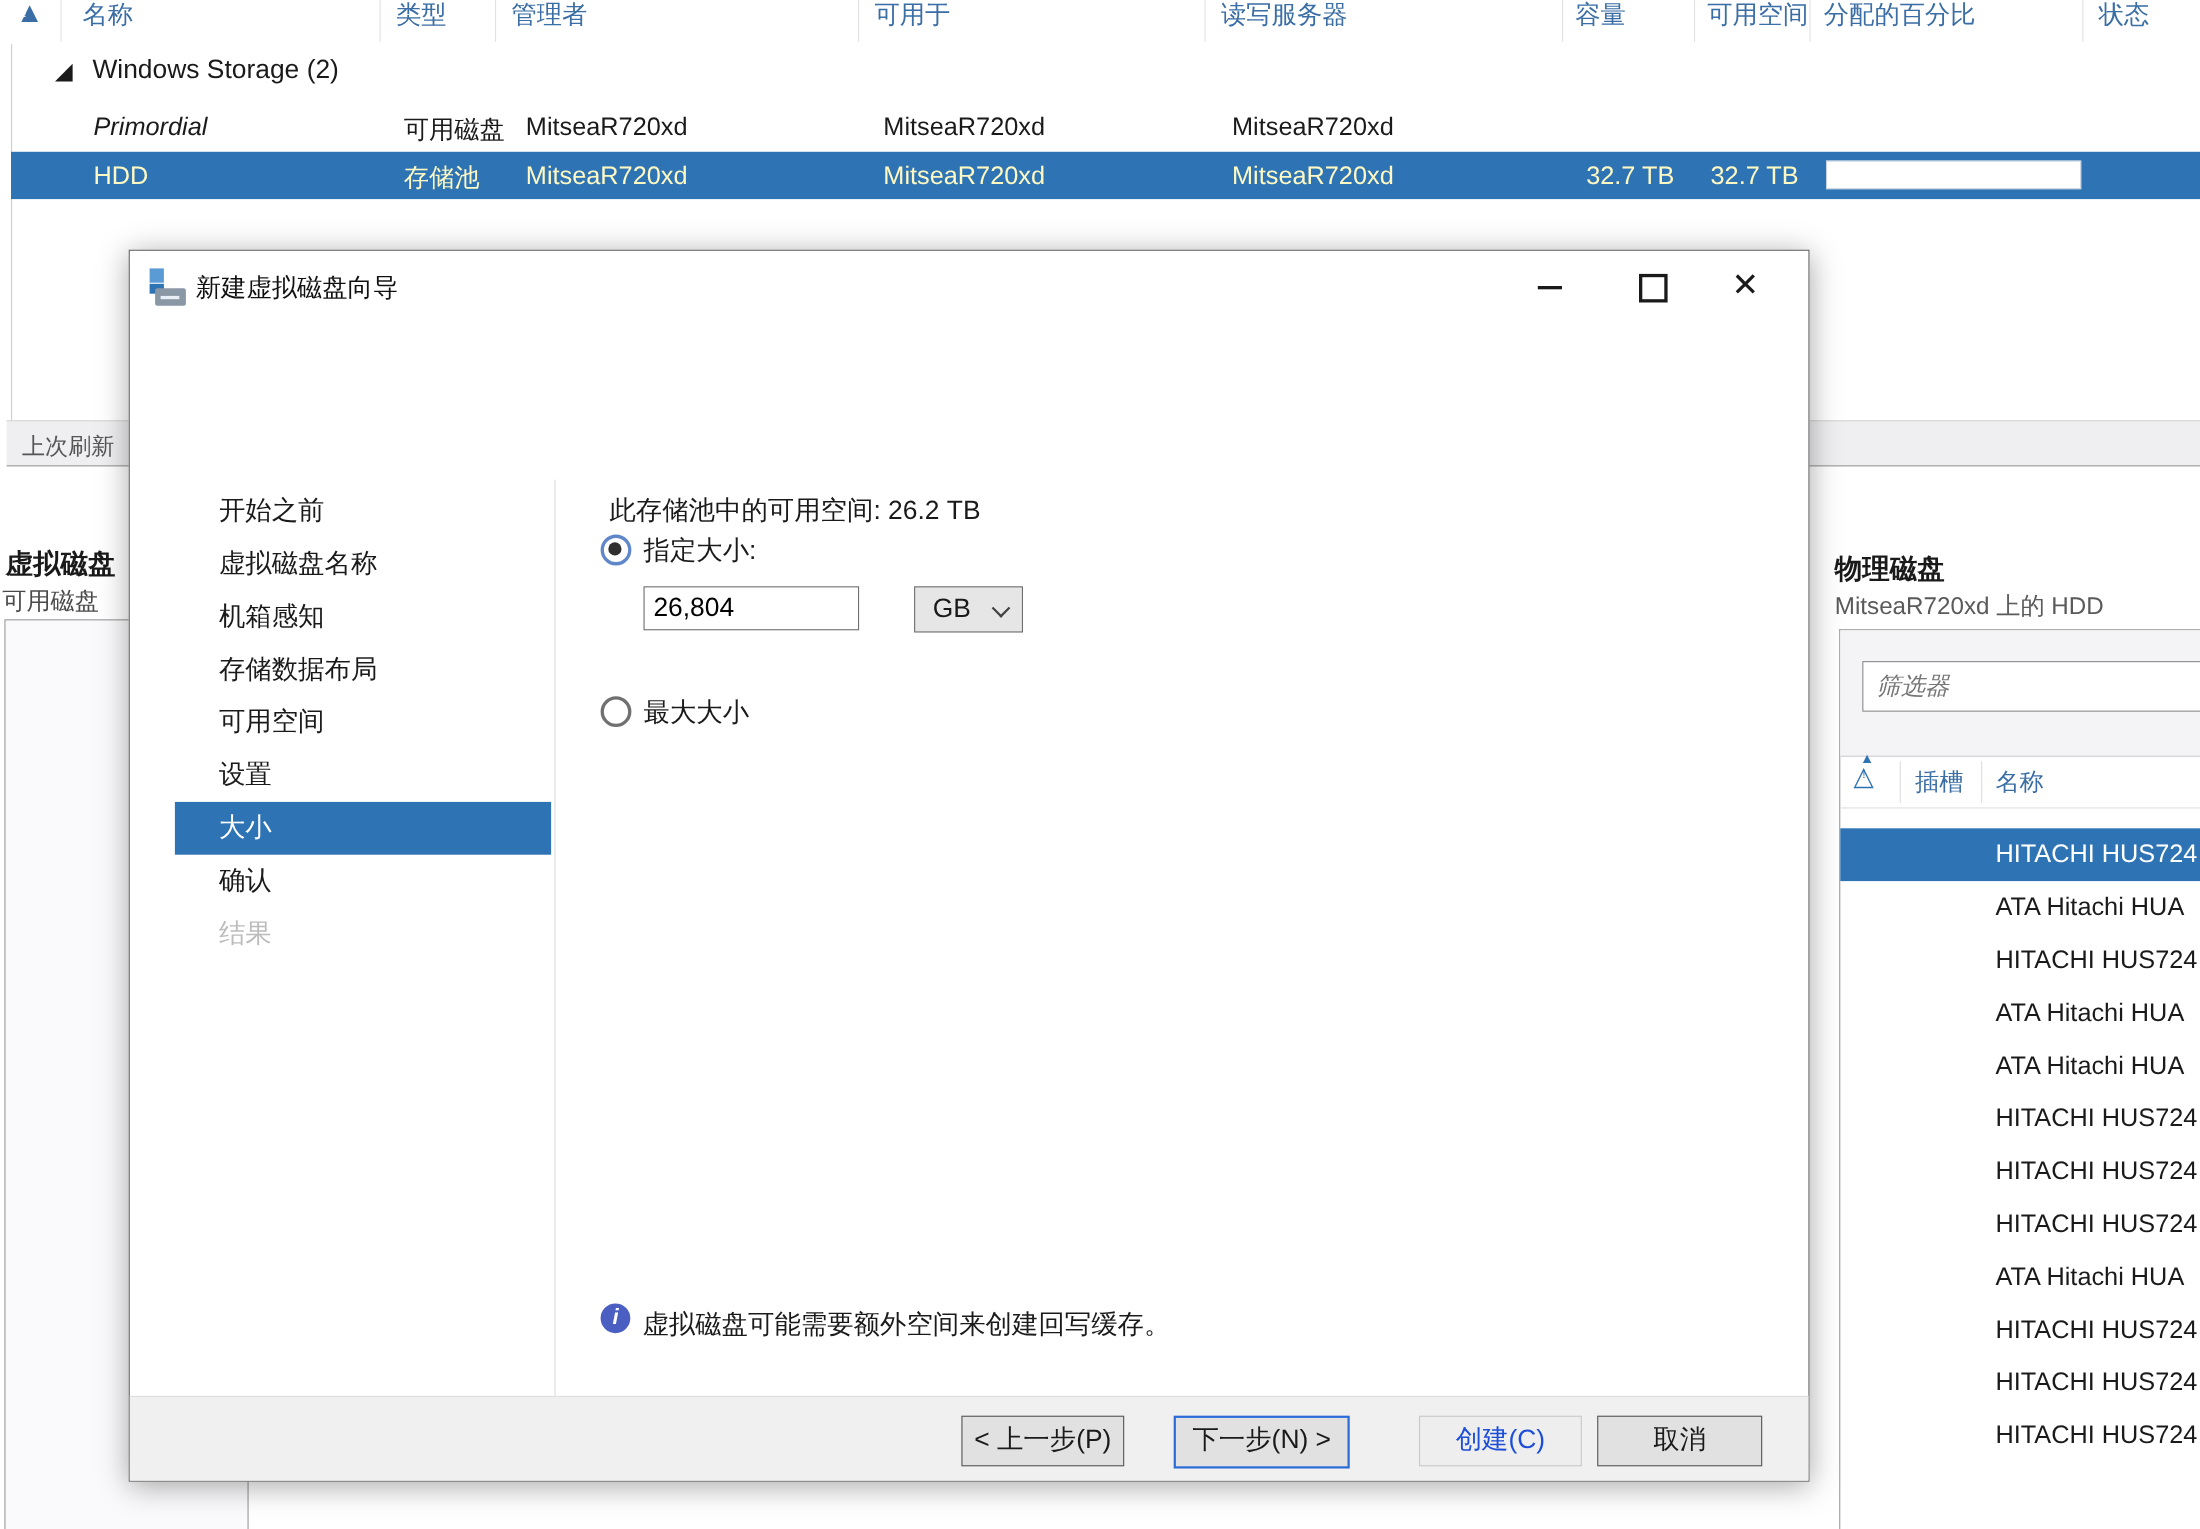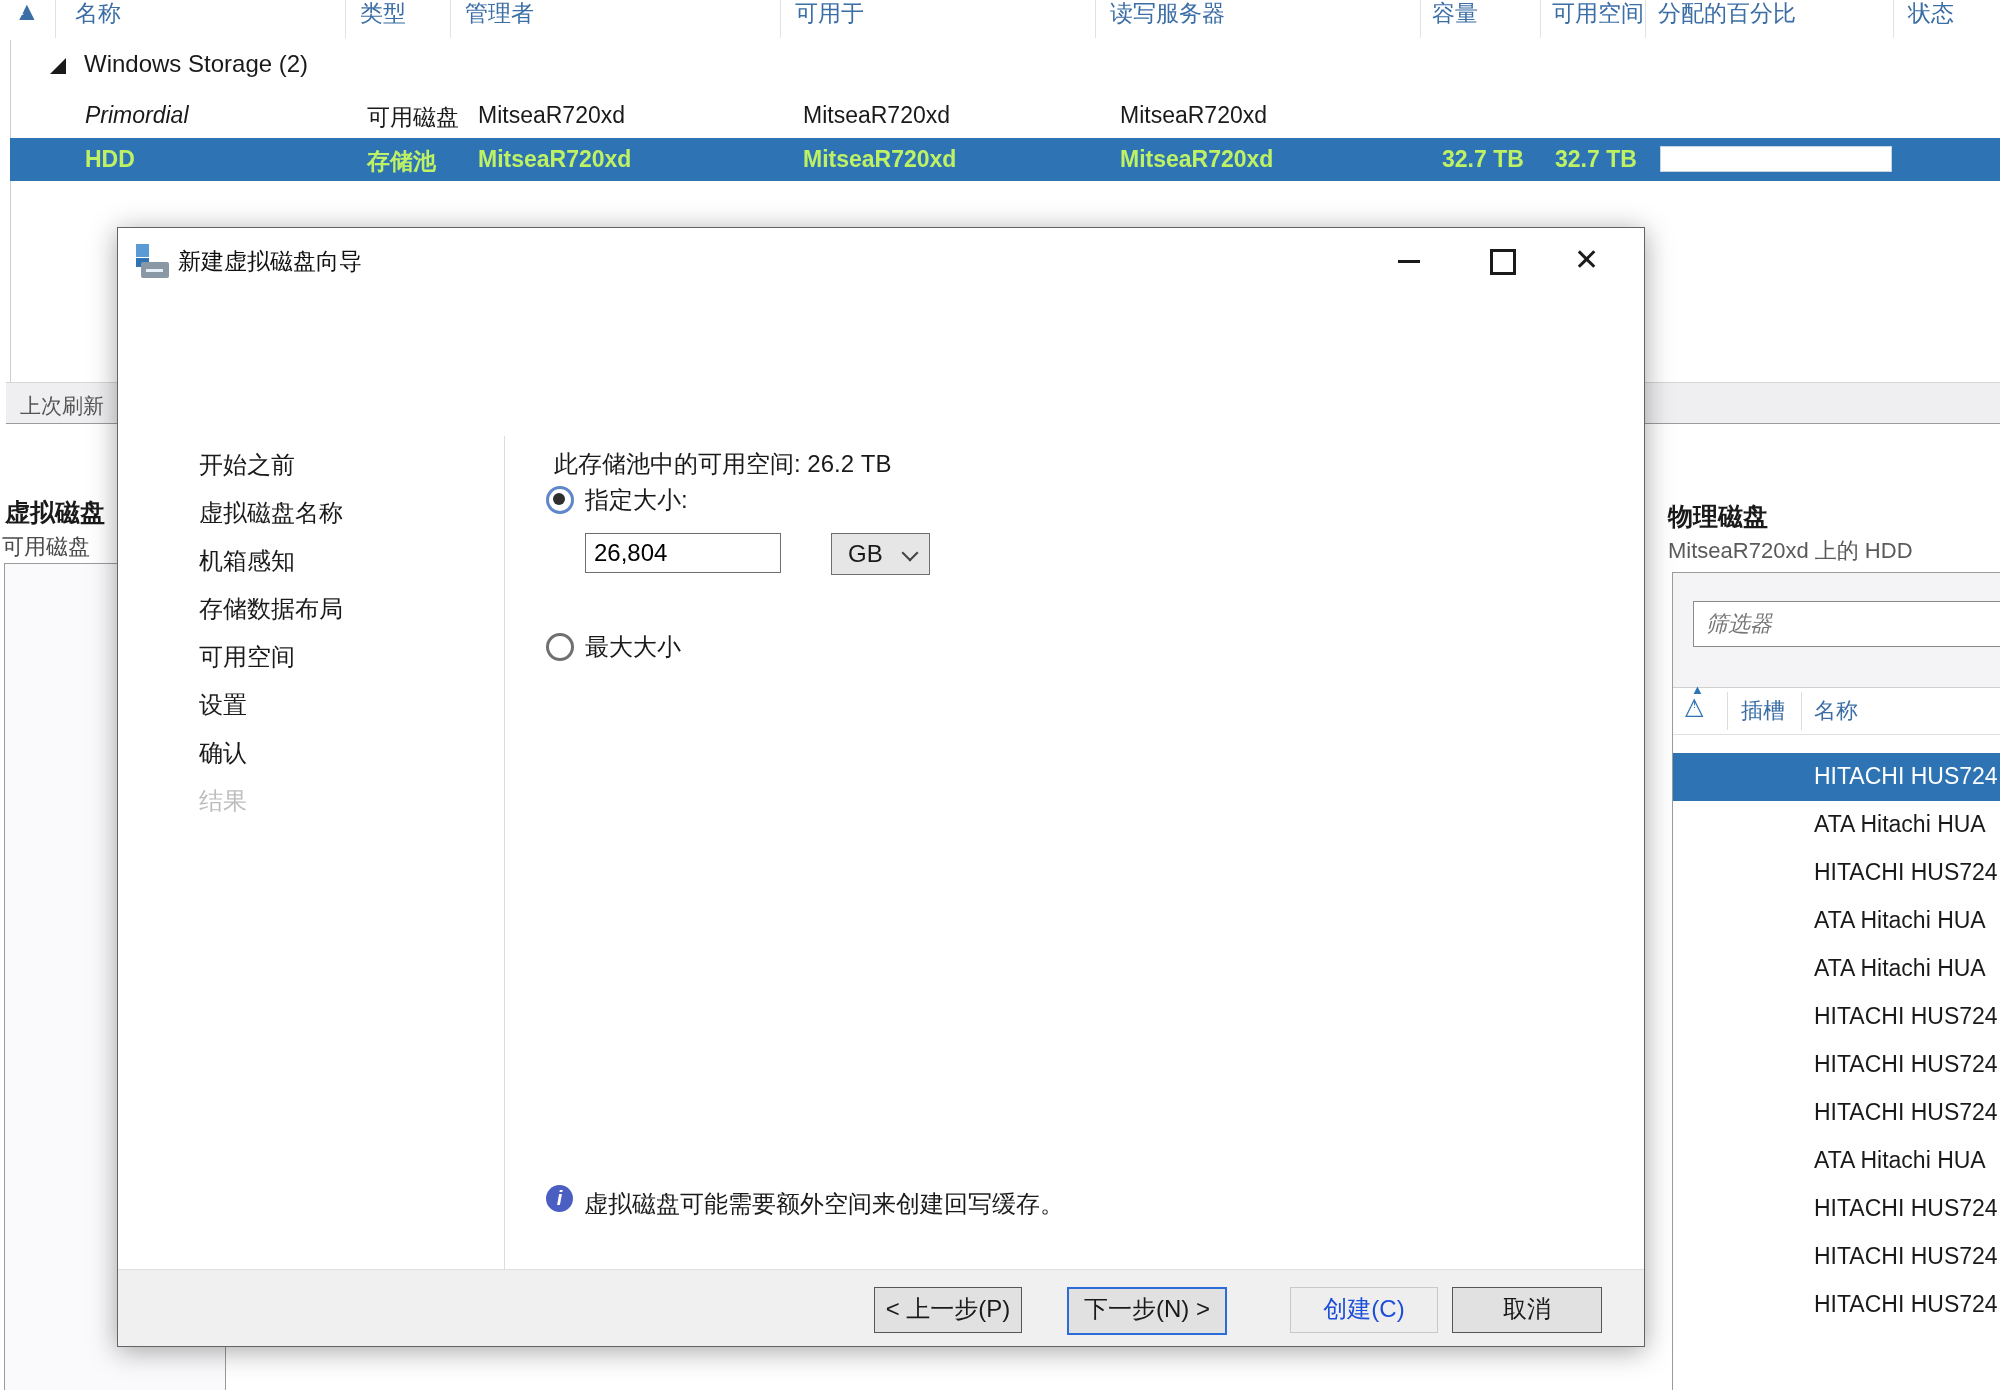--- a/index.html
+++ b/index.html
@@ -11,21 +11,21 @@
   .warn-head{position:absolute;left:14px;top:-4px;font-size:26px;color:#3b6ea5;}
   .tile-left-border{position:absolute;left:10px;top:40px;width:1px;height:342px;background:#cfcfcf;}
   .group-row{position:absolute;left:10px;top:48px;width:1934px;height:40px;font-size:24px;}
   .tri{position:absolute;left:40px;top:10px;width:0;height:0;
        border-left:16px solid transparent;border-bottom:16px solid #1a1a1a;}
   .group-label{position:absolute;left:74px;top:2px;}
   .pool-row{position:absolute;left:10px;width:1990px;height:43px;font-size:23px;}
   .pool-row span{position:absolute;top:8px;white-space:nowrap;}
   .row-primordial{top:94px;}
   .row-primordial .c-name{font-style:italic;}
-  .row-hdd{top:138px;background:#2e74b5;color:#bef264;font-weight:bold;}
+  .row-hdd{top:138px;background:#2e74b5;color:#fef9c3;}
   .pbar{position:absolute;left:1650px;top:9px;width:230px;height:24px;background:#fff;border:1px solid #c9d4e2;}
   .refresh-bar{position:absolute;left:6px;top:382px;width:1994px;height:40px;background:#efeef0;
                border-top:1px solid #d6d6d6;border-bottom:1px solid #9b9b9b;font-size:21px;color:#555;}
   .refresh-bar span{position:absolute;left:14px;top:9px;white-space:nowrap;}
   
   .vd-title{position:absolute;left:5px;top:496px;font-size:25px;font-weight:bold;white-space:nowrap;}
   .vd-empty{position:absolute;left:2px;top:532px;font-size:22px;color:#4a4a4a;white-space:nowrap;}
   .vd-panel{position:absolute;left:4px;top:563px;width:220px;height:826px;background:#faf9fb;border:1px solid #9b9b9b;}
   
   .pd-title{position:absolute;left:1668px;top:500px;font-size:25px;font-weight:bold;white-space:nowrap;}
@@ -220,20 +220,21 @@
     </div>
 
 
   <ul class="steps" id="wiz-steps">
       <li>开始之前</li>
       <li>虚拟磁盘名称</li>
       <li>机箱感知</li>
       <li>存储数据布局</li>
       <li>可用空间</li>
       <li>设置</li>
+      <li class="sel">大小</li>
       <li>确认</li>
       <li class="dim">结果</li>
     </ul>
   <div class="v-div"></div>
 
   <div class="free-label">此存储池中的可用空间: 26.2 TB</div>
 
   <span class="radio on r1">
       <i></i>
     </span>

